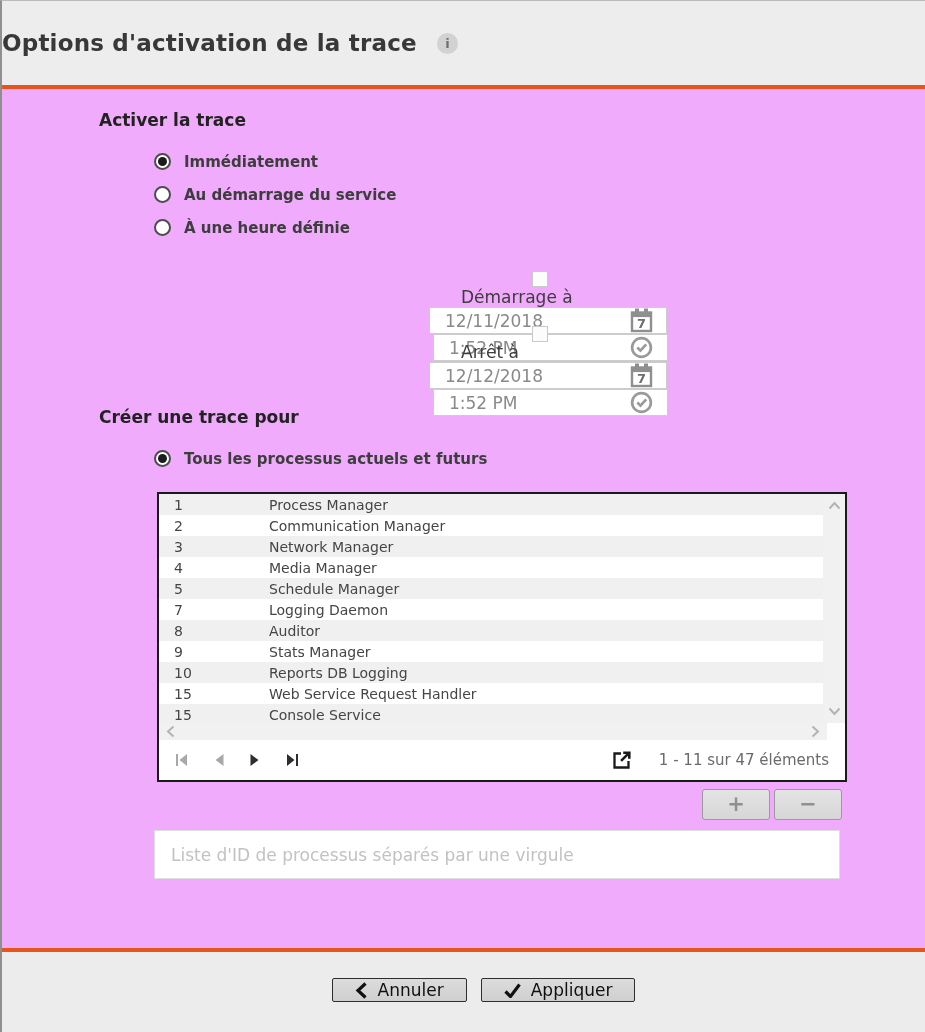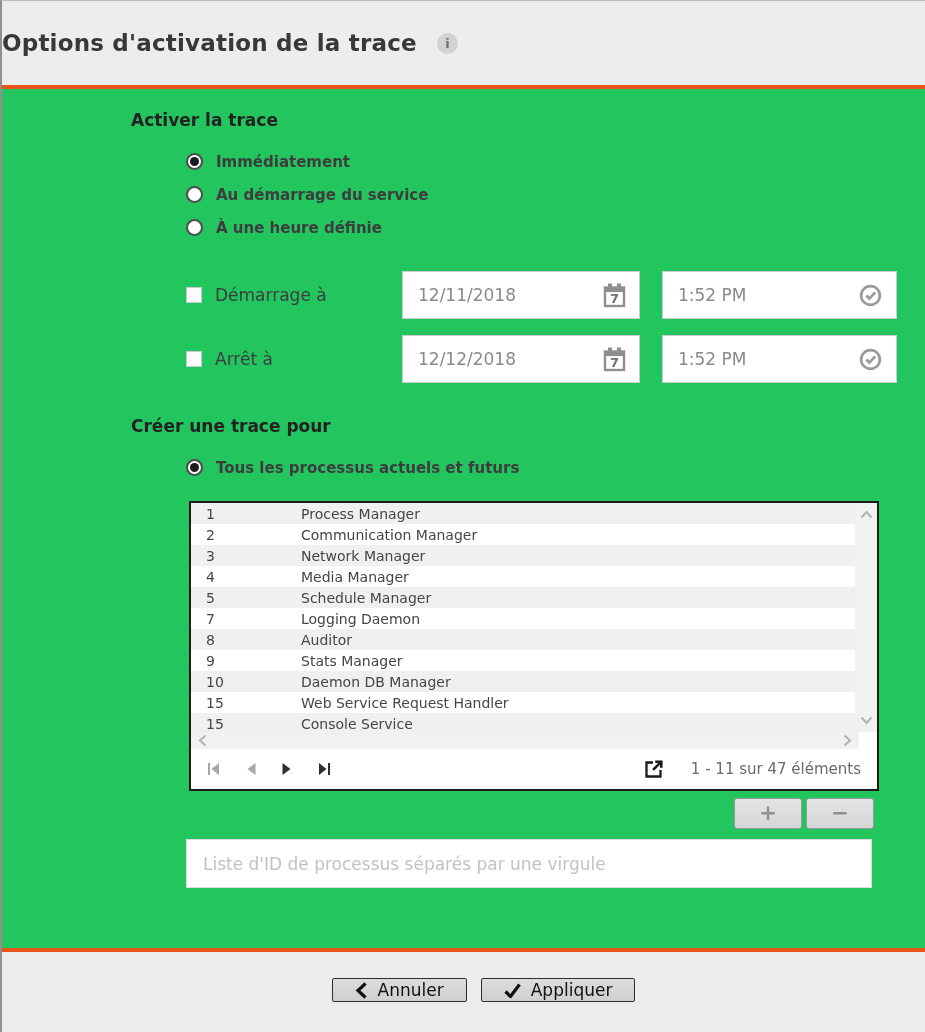--- a/index.html
+++ b/index.html
@@ -26,42 +26,42 @@
   .hdr h1{ font-size:23px; font-weight:bold; color:#383838; letter-spacing:.2px; }
   .info-badge{
     width:21px; height:21px; border-radius:50%;
     background:#d2d2d2; color:#6f6f6f;
     font-size:13px; font-weight:bold;
     display:flex; align-items:center; justify-content:center;
     cursor:pointer;
   }
 
   
-  .content{ flex:1 1 auto; background:#22c55e;padding-left:32px; }
+  .content{ flex:1 1 auto; background:#f0abfc; }
 
   .section-title{
     margin:21px 0 0 97px;
     font-size:17px; font-weight:bold; color:#222;
   }
 
   .radio-group{ margin:15px 0 0 152px; }
   .radio-option{ height:33px; display:flex; align-items:center; gap:13px; cursor:pointer; }
   .radio{
     width:17px; height:17px; flex:0 0 auto;
     border:2px solid #4c4c4c; border-radius:50%;
     background:#fff; position:relative;
   }
   .radio.on::after{
     content:''; position:absolute; inset:2px;
     background:#1c1c1c; border-radius:50%;
   }
   .option-label{ font-size:15px; color:#3d3d3d;font-weight:bold; }
 
   .schedule{ margin-top:27px; }
-  .schedule-row{ display:flex; align-items:center; margin:0 0 16px 152px; height:48px; }
+  .schedule-row{ display:flex; align-items:center; margin:0 0 7px 152px; height:48px;flex-direction:column; }
   .checkbox{
     width:16px; height:16px; flex:0 0 auto;
     border:1px solid #c9c9c9; background:#fcfcfc; cursor:pointer;
   }
   .schedule-label{ font-size:17px; color:#3d3d3d; margin-left:13px; width:170px; }
   .field{
     height:48px; border:1px solid #ccc; background:#fff;
     display:flex; align-items:center; justify-content:space-between;
     padding:0 13px 0 15px; cursor:text;
   }
@@ -266,21 +266,21 @@
             <div class="grid-row striped">
               <span class="cell-id">8</span>
               <span class="cell-name">Auditor</span>
             </div>
             <div class="grid-row">
               <span class="cell-id">9</span>
               <span class="cell-name">Stats Manager</span>
             </div>
             <div class="grid-row striped">
               <span class="cell-id">10</span>
-              <span class="cell-name">Daemon DB Manager</span>
+              <span class="cell-name">Reports DB Logging</span>
             </div>
             <div class="grid-row">
               <span class="cell-id">15</span>
               <span class="cell-name">Web Service Request Handler</span>
             </div>
             <div class="grid-row striped">
               <span class="cell-id">15</span>
               <span class="cell-name">Console Service</span>
             </div>
           </div>

